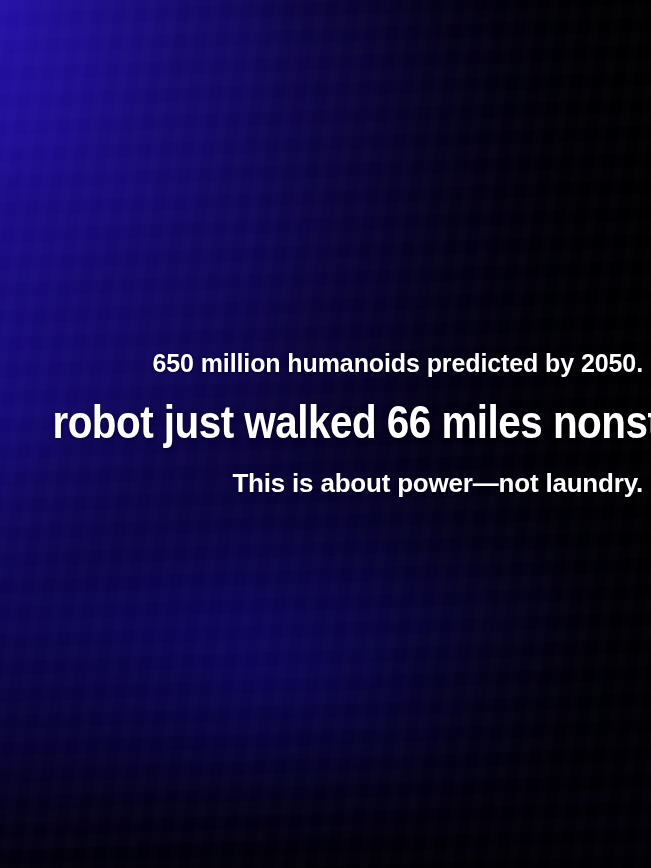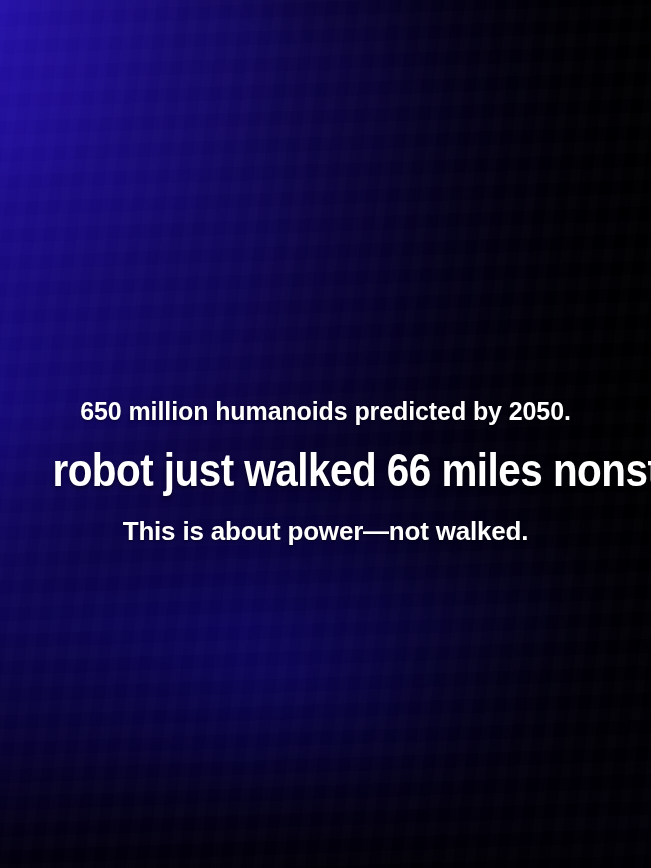--- a/index.html
+++ b/index.html
@@ -123,24 +123,23 @@
         rgba(0,0,0,0.014) 13px,
         rgba(0,0,0,0.014) 27px);
   }
 
   
   .text-block {
     position: absolute;
     left: 0;
     right: 0;
     top: 348px;
-    text-align: center;
+    text-align: right;
     padding: 0 8px;
     box-sizing: border-box;
-    margin-top: 48px;
   }
 
   .line-hook {
     display: block;
     color: #ffffff;
     font-family: "Liberation Sans", sans-serif;
     font-size: 25px;
     font-weight: 700;
     letter-spacing: -0.1px;
     line-height: 30px;
@@ -187,16 +186,16 @@
   <div class="bg-layer bg-lowglow"></div>
   <div class="bg-layer bg-lowglow2"></div>
   <div class="bg-layer bg-rightfade"></div>
   <div class="bg-layer bg-topfade"></div>
   <div class="bg-layer bg-bottomfade"></div>
   <div class="bg-layer bg-bands"></div>
 
   <div class="text-block">
     <span class="line-hook">650 million humanoids predicted by 2050.</span>
     <span class="line-headline">robot just walked 66 miles nonstop.</span>
-    <span class="line-sub">This is about power—not walked.</span>
+    <span class="line-sub">This is about power—not laundry.</span>
   </div>
 
 </div>
 
 </body></html>

